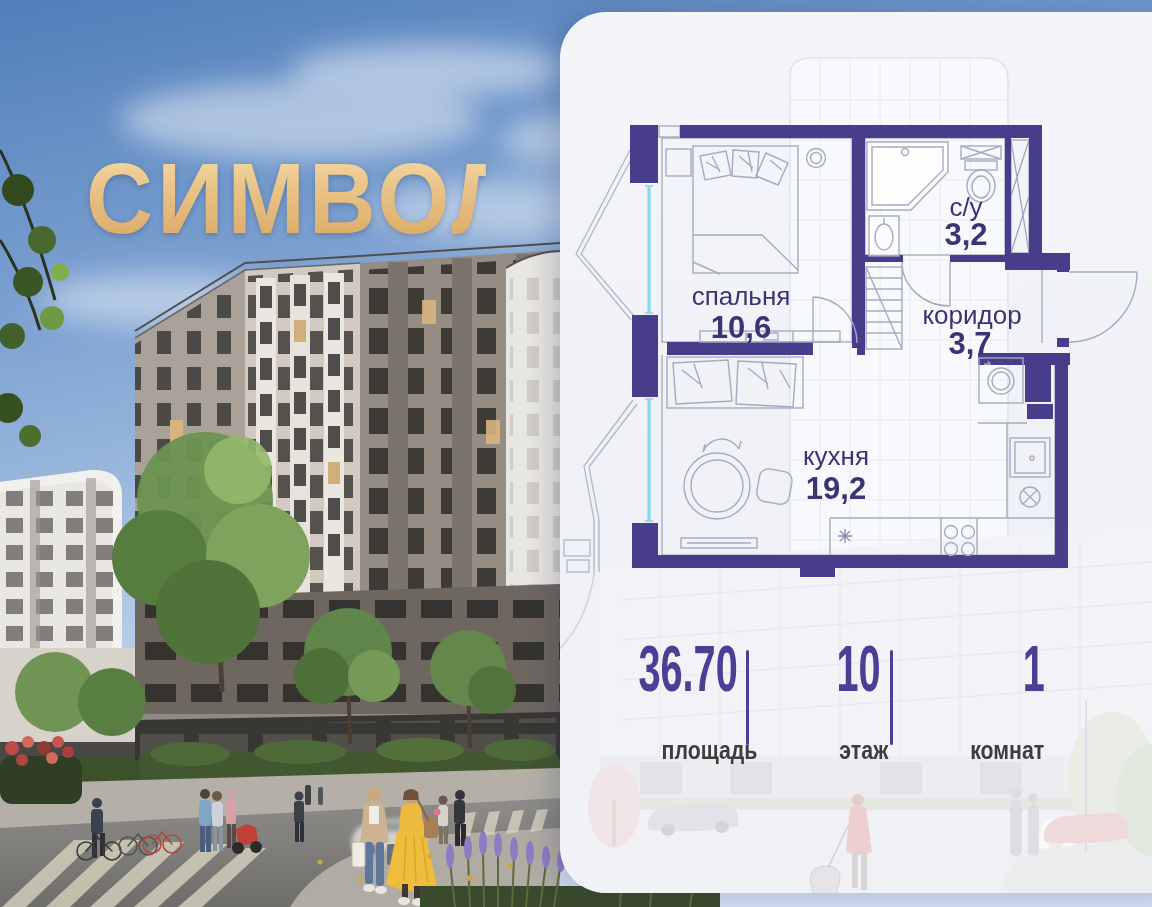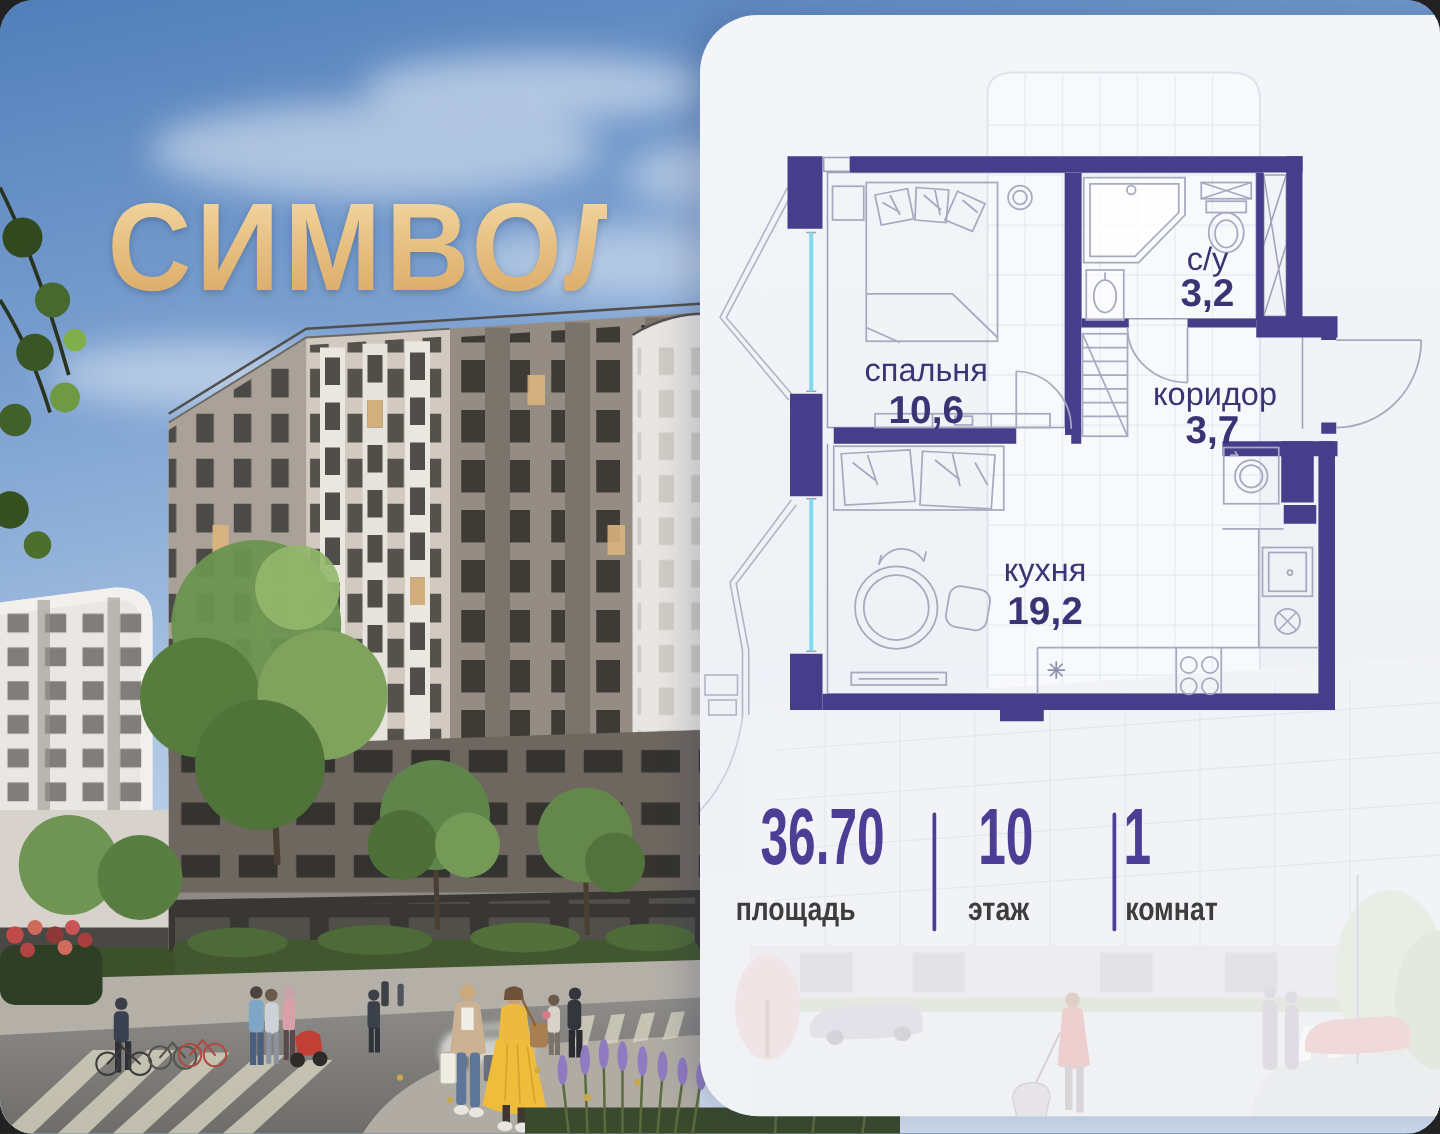--- a/index.html
+++ b/index.html
@@ -1,34 +1,34 @@
 <!DOCTYPE html>
 <html><head>
 <meta charset="utf-8">
 <style>
   html,body{margin:0;padding:0;background:#222;}
   #stage{position:relative;width:1152px;height:907px;overflow:hidden;
-         font-family:"Liberation Sans",sans-serif;background:#7fa5d4;border-radius:27px;}
+         font-family:"Liberation Sans",sans-serif;background:#7fa5d4;}
   #photo{position:absolute;left:0;top:0;}
   
   #logo{position:absolute;left:86px;top:148px;width:430px;
         font-weight:700;font-size:100px;line-height:1.0;letter-spacing:4px;
         transform:scaleX(.93);transform-origin:left center;
         background:linear-gradient(180deg,#f4dba8 0%,#e8c184 45%,#d9a763 100%);
         -webkit-background-clip:text;background-clip:text;color:transparent;
         filter:drop-shadow(0 2px 3px rgba(30,40,70,.28));user-select:none;}
   
   #panel{position:absolute;left:560px;top:12px;width:652px;height:881px;
          border-radius:46px;overflow:hidden;
          background:linear-gradient(180deg,#f3f5f9 0%,#eff1f6 60%,#f1f2f6 100%);
          box-shadow:-10px 0 26px rgba(35,45,90,.20);}
   #plansvg{position:absolute;left:0;top:0;}
   
   #stats{position:absolute;left:0;top:622px;width:530px;height:140px;}
-  .stat{position:absolute;top:0;display:flex;flex-direction:column;align-items:flex-start;}
+  .stat{position:absolute;top:0;display:flex;flex-direction:column;align-items:flex-end;gap:23px;}
   .stat .num{font-weight:700;font-size:64px;line-height:70px;color:#4c3e95;
              transform:scaleX(.62);white-space:nowrap;}
   .stat .lbl{margin-top:8px;font-weight:700;font-size:26px;color:#3d3d3d;
              transform:scaleX(.82);white-space:nowrap;}
   .vdiv{position:absolute;top:16px;width:3px;height:95px;background:#4c3e95;border-radius:2px;}
   .svgtext{font-family:"Liberation Sans",sans-serif;fill:#3b3474;}
   .rname{font-size:26px;}
   .rarea{font-size:31px;font-weight:700;}
 </style>
 </head>

